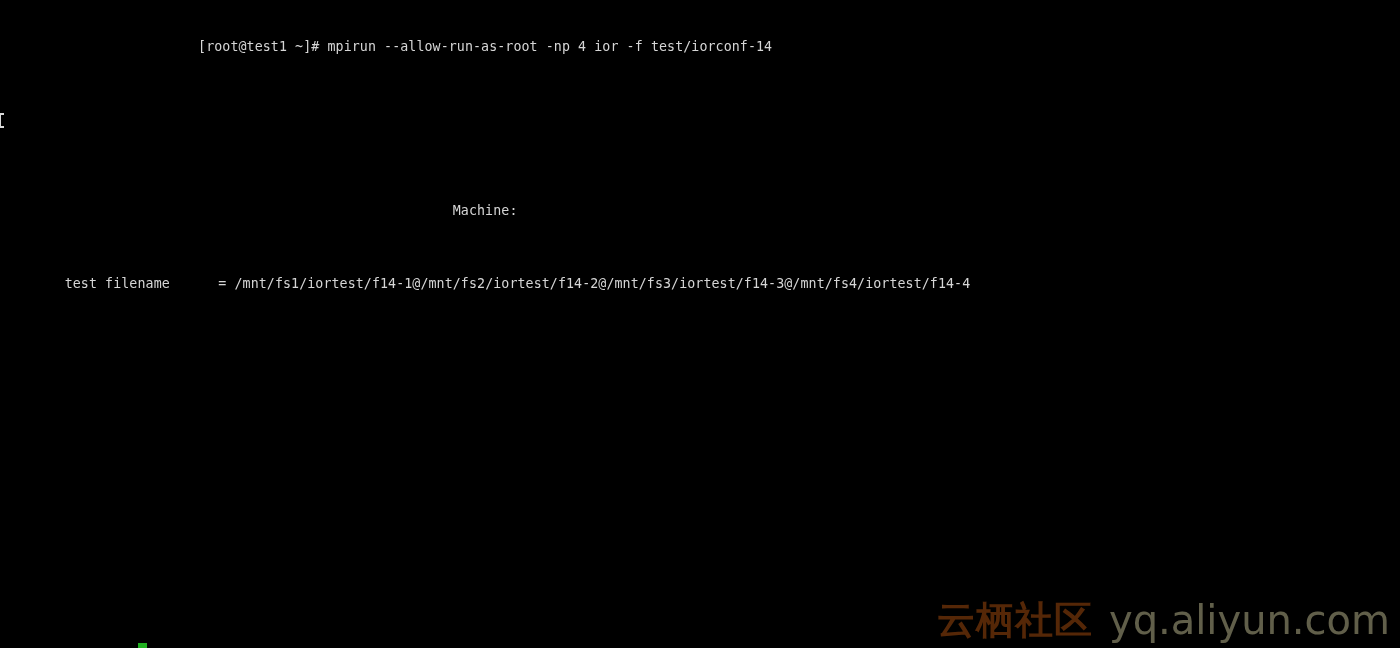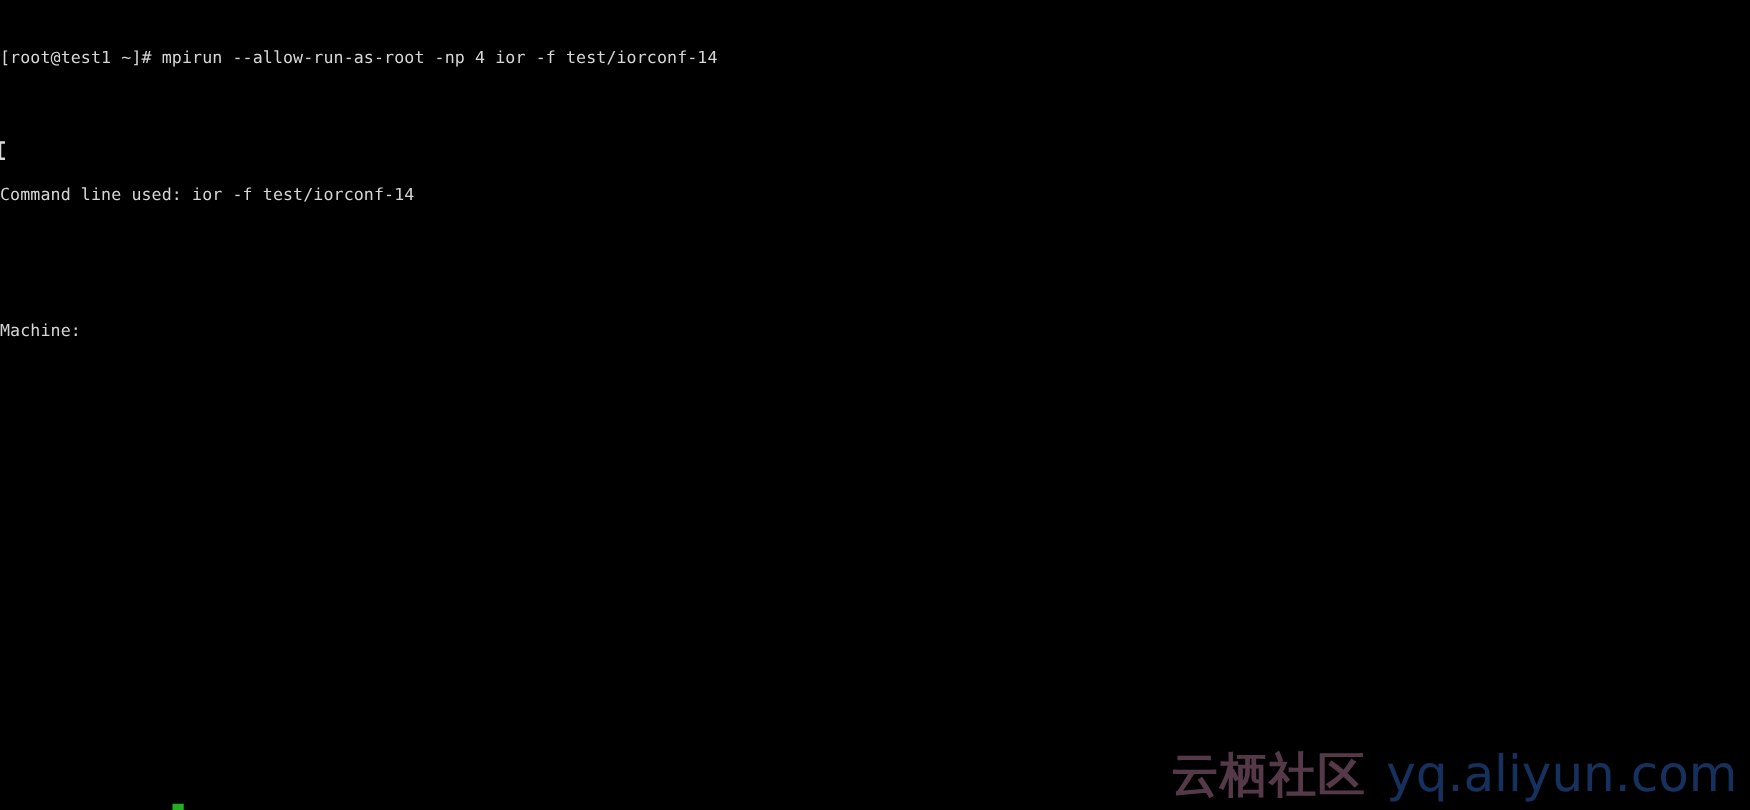--- a/index.html
+++ b/index.html
@@ -11,20 +11,21 @@
   #terminal {
     position: relative;
     width: 1400px;
     height: 648px;
     background: #000000;
     overflow: hidden;
     font-family: "DejaVu Sans Mono", "Liberation Mono", monospace;
     font-size: 13.3px;
     line-height: 18.2px;
     color: #d6d6d6;
+    text-align: center;
     -webkit-font-smoothing: antialiased;
   }
   #screen {
     position: absolute;
     left: 0;
     top: 2px;
     white-space: pre;
     letter-spacing: 0.08px;
     font-variant-ligatures: none;
     tab-size: 8;
@@ -73,47 +74,47 @@
     display: flex;
     align-items: center;
     gap: 16px;
     pointer-events: none;
     user-select: none;
   }
   .watermark .cn {
     font-family: "DejaVu Sans", "Liberation Sans", sans-serif;
     font-size: 38px;
     font-weight: 700;
-    color: #f9a8d4;
+    color: #f97316;
     opacity: 0.34;
     letter-spacing: 1px;
     line-height: 1;
   }
   .watermark .url {
     font-family: "DejaVu Sans", "Liberation Sans", sans-serif;
     font-size: 40px;
     font-weight: 400;
-    color: #3b82f6;
+    color: #fef9c3;
     opacity: 0.38;
     letter-spacing: 0px;
     line-height: 1;
   }
 </style>
 </head>
 <body>
 
 <div id="terminal">
 
   <div id="screen">
     <span class="line">[root@test1 ~]# mpirun --allow-run-as-root -np 4 ior -f test/iorconf-14</span>
     <span class="line blank"> </span>
-    <span class="line">Command line used: ior -f test/iorconf-14</span>
     <span class="line blank"> </span>
     <span class="line">Machine:</span>
 
+    <span class="line">	test filename      = /mnt/fs1/iortest/f14-1@/mnt/fs2/iortest/f14-2@/mnt/fs3/iortest/f14-3@/mnt/fs4/iortest/f14-4</span>
     
     
     
     
     
     
     
     
 
     

